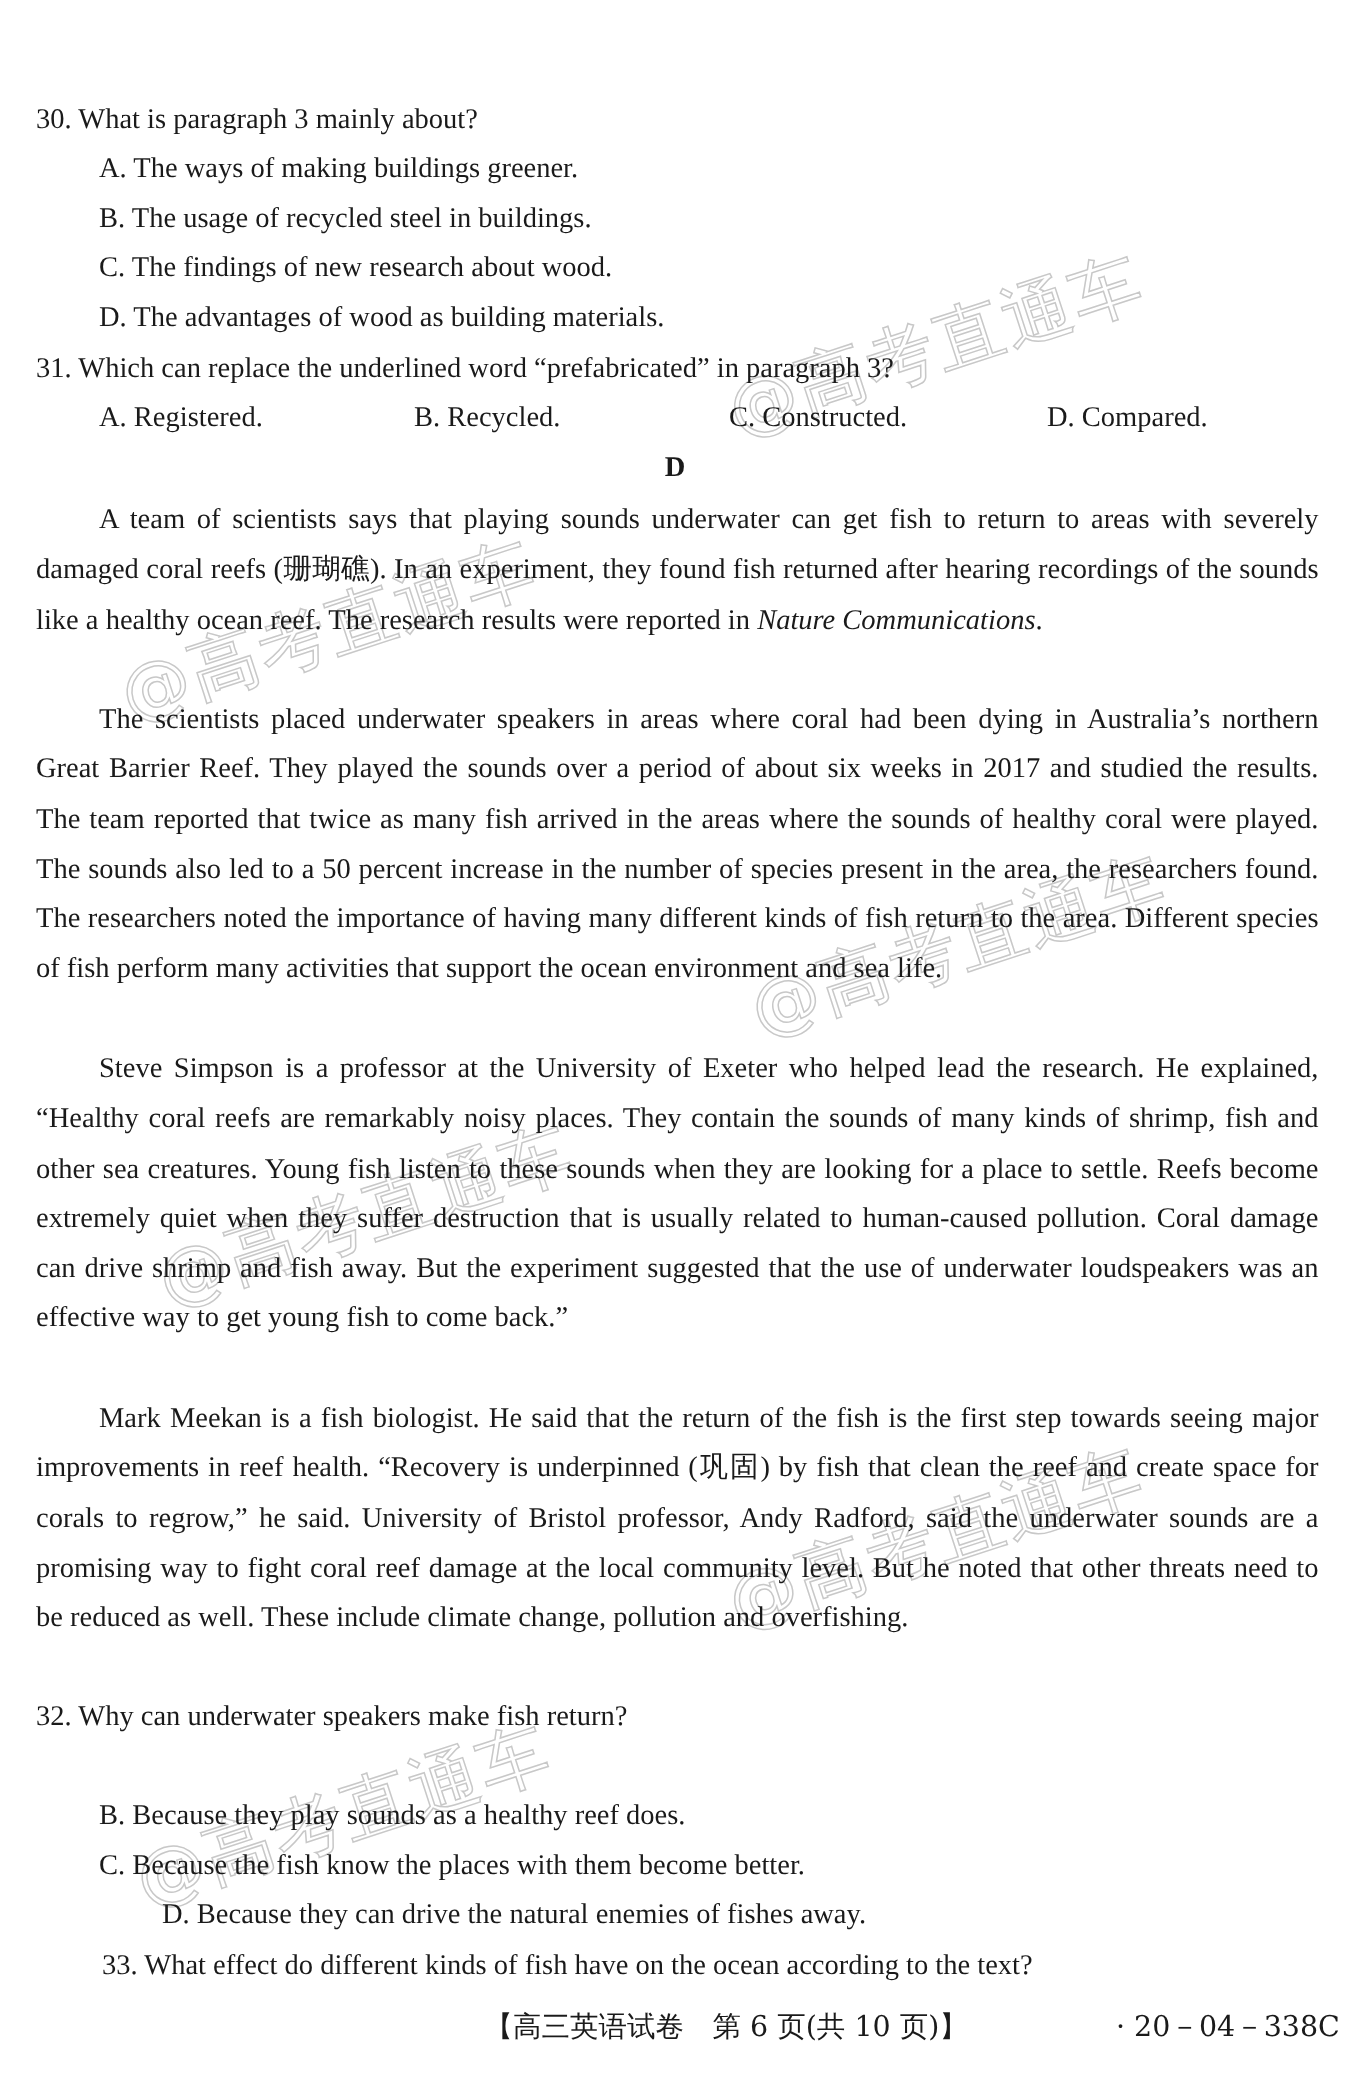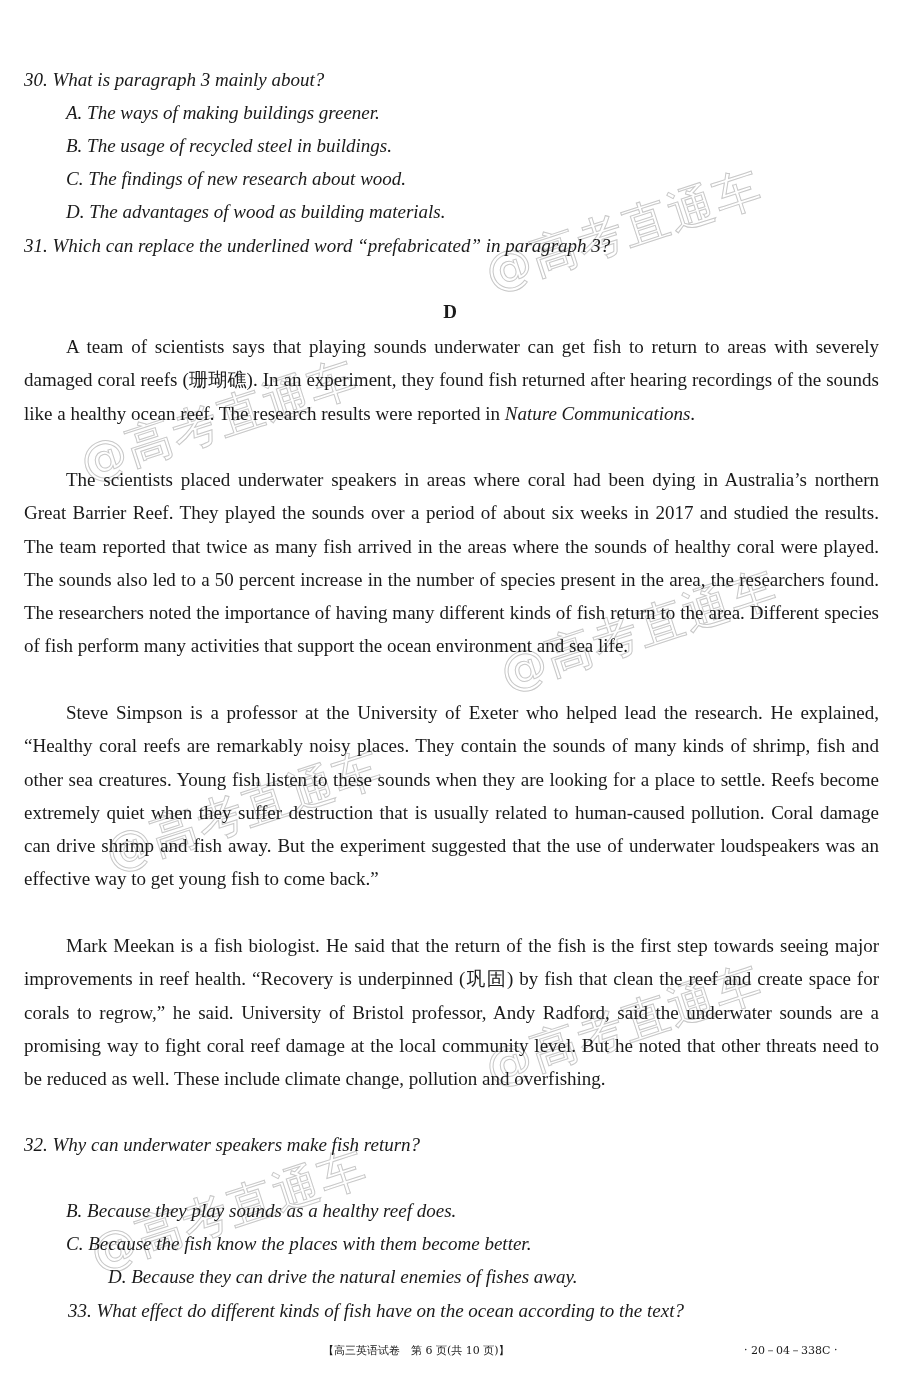--- a/index.html
+++ b/index.html
@@ -21,21 +21,20 @@
       left: 0; top: 0;
       width: 900px;
       height: 1389px;
     }
     .line {
       position: absolute;
       left: 24px;
       white-space: nowrap;
       line-height: 24px;
       height: 24px;
-      font-style: italic;
     }
     .opt { left: 66px; }
     .para {
       position: absolute;
       left: 24px;
       width: 855px;
       text-align: justify;
       text-align-last: left;
       line-height: 33.3px;
     }
@@ -62,21 +61,21 @@
       font-weight: bold;
       font-size: 19px;
       line-height: 24px;
     }
     .italic { font-style: italic; }
     .footer {
       position: absolute;
       top: 1340px;
       height: 22px;
       line-height: 22px;
-      font-size: 11px;
+      font-size: 19px;
       white-space: nowrap;
       font-family: "DejaVu Serif", serif;
     }
     .footer-title { left: 323px; }
     .footer-code { left: 744px; }
     .watermark {
       position: absolute;
       font-family: "DejaVu Sans", sans-serif;
       font-size: 46px;
       color: transparent;
@@ -99,20 +98,26 @@
   <div class="watermark" style="left:480px; top:995px;">@高考直通车</div>
   <div class="watermark" style="left:85px; top:1180px;">@高考直通车</div>
 
   <div class="line" style="top:68px;">30. What is paragraph 3 mainly about?</div>
   <div class="line opt" style="top:101px;">A. The ways of making buildings greener.</div>
   <div class="line opt" style="top:134px;">B. The usage of recycled steel in buildings.</div>
   <div class="line opt" style="top:167px;">C. The findings of new research about wood.</div>
   <div class="line opt" style="top:200px;">D. The advantages of wood as building materials.</div>
 
   <div class="line" style="top:234px;">31. Which can replace the underlined word “prefabricated” in paragraph 3?</div>
+  <div class="options-row">
+    <span style="left:0px;">A. Registered.</span>
+    <span style="left:210px;">B. Recycled.</span>
+    <span style="left:420px;">C. Constructed.</span>
+    <span style="left:632px;">D. Compared.</span>
+  </div>
 
   <div class="section-head">D</div>
 
   <div class="para" style="top:330px;"><span class="indent"></span><span>A team of scientists says that playing sounds underwater can get fish to return to areas with severely damaged coral reefs (珊瑚礁). In an experiment, they found fish returned after hearing recordings of the sounds like a healthy ocean reef. The research results were reported in </span><span class="italic">Nature Communications</span><span>.</span></div>
 
   <div class="para" style="top:463px;"><span class="indent"></span><span>The scientists placed underwater speakers in areas where coral had been dying in Australia’s northern Great Barrier Reef. They played the sounds over a period of about six weeks in 2017 and studied the results. The team reported that twice as many fish arrived in the areas where the sounds of healthy coral were played. The sounds also led to a 50 percent increase in the number of species present in the area, the researchers found. The researchers noted the importance of having many different kinds of fish return to the area. Different species of fish perform many activities that support the ocean environment and sea life.</span></div>
 
   <div class="para" style="top:696px;"><span class="indent"></span><span>Steve Simpson is a professor at the University of Exeter who helped lead the research. He explained, “Healthy coral reefs are remarkably noisy places. They contain the sounds of many kinds of shrimp, fish and other sea creatures. Young fish listen to these sounds when they are looking for a place to settle. Reefs become extremely quiet when they suffer destruction that is usually related to human-caused pollution. Coral damage can drive shrimp and fish away. But the experiment suggested that the use of underwater loudspeakers was an effective way to get young fish to come back.”</span></div>
 
   <div class="para" style="top:929px;"><span class="indent"></span><span>Mark Meekan is a fish biologist. He said that the return of the fish is the first step towards seeing major improvements in reef health. “Recovery is underpinned (巩固) by fish that clean the reef and create space for corals to regrow,” he said. University of Bristol professor, Andy Radford, said the underwater sounds are a promising way to fight coral reef damage at the local community level. But he noted that other threats need to be reduced as well. These include climate change, pollution and overfishing.</span></div>

